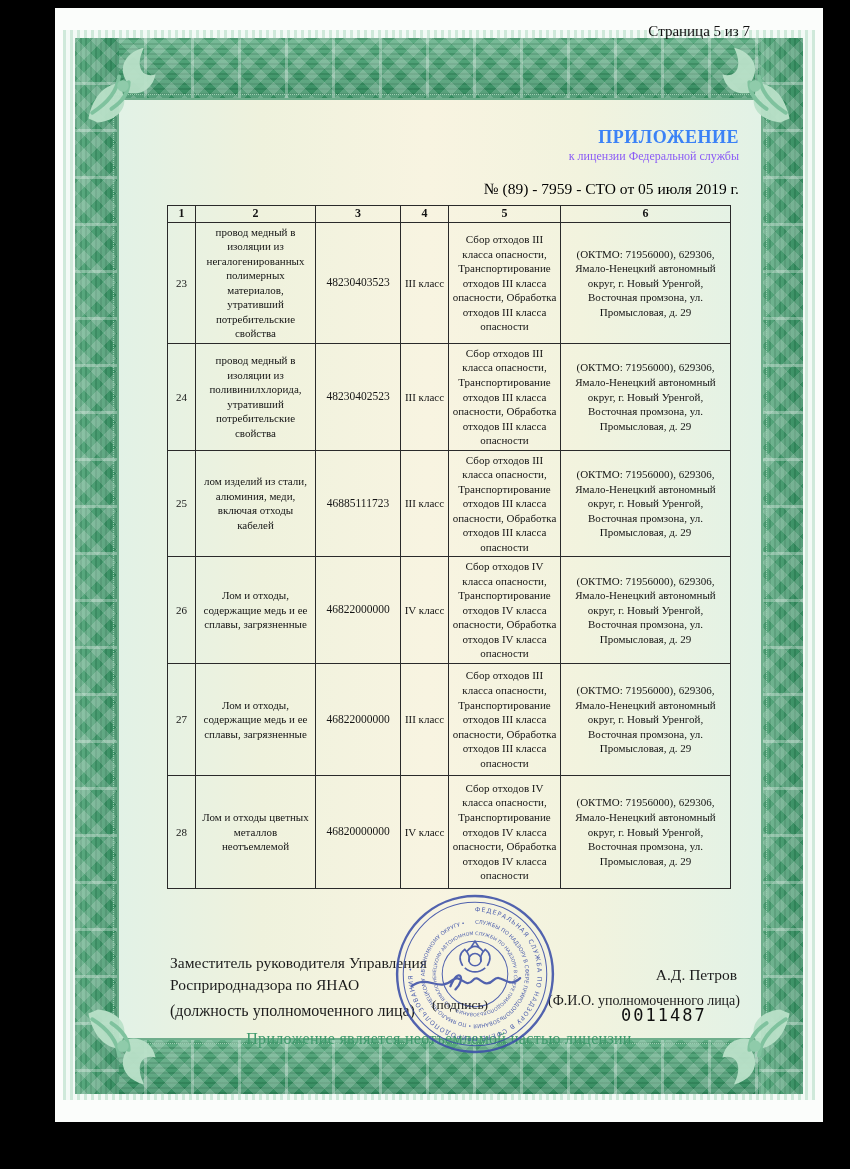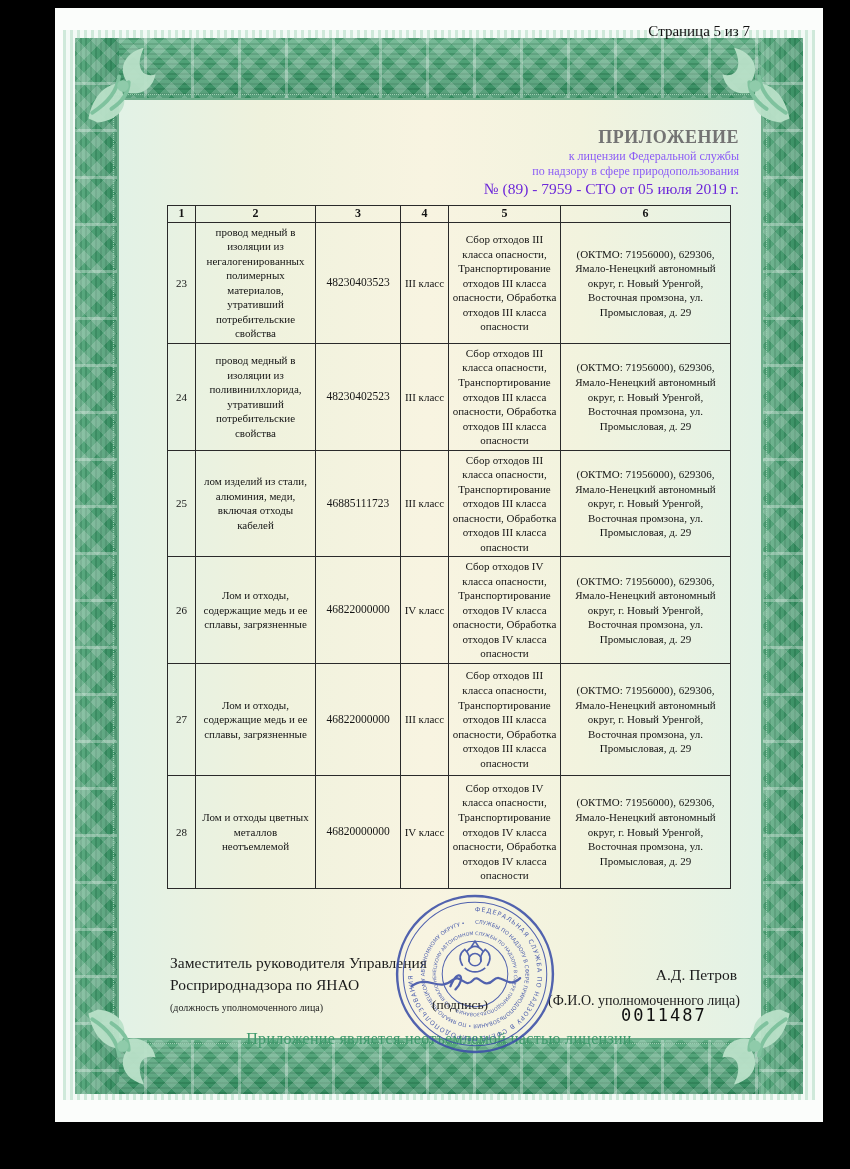--- a/index.html
+++ b/index.html
@@ -41,36 +41,36 @@
   .c-br{right:18px;bottom:26px;transform:scale(-1,-1);}
 
   
   .content{position:absolute;left:62px;right:60px;top:90px;bottom:82px;
     background:linear-gradient(90deg,#e2f2e6 0%,#eff2dd 22%,#f8f4e1 48%,#f2f3de 72%,#e2f2e6 100%);
     border:2px solid #6fae8c;outline:1px dotted #9ccfb2;outline-offset:3px;}
 
   .page-indicator{position:absolute;top:3px;right:73px;font-size:15px;color:#111;z-index:5;margin-top:12px;}
 
   .doc-header{position:absolute;top:118px;right:84px;text-align:right;z-index:4;line-height:1.28;}
-  .doc-header .t1{font-size:18px;font-weight:bold;color:#737373;letter-spacing:.5px;}
+  .doc-header .t1{font-size:18px;font-weight:bold;color:#3b82f6;letter-spacing:.5px;}
   .doc-header .t2{font-size:12px;color:#8b5cf6;}
-  .license-no{position:absolute;top:172px;right:84px;font-size:15.5px;color:#6d28d9;z-index:5;white-space:nowrap;}
+  .license-no{position:absolute;top:172px;right:84px;font-size:15.5px;color:#000000;z-index:5;white-space:nowrap;}
 
   table.waste{position:absolute;left:112px;top:197px;width:563px;border-collapse:collapse;
     table-layout:fixed;z-index:4;font-size:11px;line-height:1.32;}
   table.waste td,table.waste th{border:1px solid #2a2a2a;text-align:center;vertical-align:middle;
     padding:2px 3px;color:#151515;overflow:hidden;}
   table.waste th{font-size:12px;font-weight:bold;height:15px;padding:0;}
   col.c1{width:28px;}col.c2{width:120px;}col.c3{width:85px;}col.c4{width:48px;}col.c5{width:112px;}col.c6{width:170px;}
   tr.r23{height:110px;}tr.r24{height:100px;}tr.r25{height:103px;}
   tr.r26{height:105px;}tr.r27{height:112px;}tr.r28{height:113px;}
   td.code{font-size:11.5px;}
 
   .sig-position{position:absolute;left:115px;top:944px;width:312px;font-size:15.5px;line-height:1.45;z-index:4;}
-  .sig-position-caption{position:absolute;left:115px;top:994px;font-size:10px;z-index:4;}
+  .sig-position-caption{position:absolute;left:115px;top:994px;font-size:16px;z-index:4;}
   .sig-name{position:absolute;right:86px;top:958px;font-size:15.5px;z-index:4;}
   .sig-name-caption{position:absolute;right:83px;top:985px;font-size:14px;z-index:4;}
   .sign-caption{position:absolute;left:369px;top:989px;font-size:13.5px;color:#222;z-index:7;margin-left:8px;}
   .serial{position:absolute;left:566px;top:997px;font-family:"DejaVu Sans Mono",monospace;
     font-weight:normal;font-size:17px;letter-spacing:2px;color:#101010;z-index:6;}
   .footer-note{position:absolute;left:61px;width:646px;top:1022px;text-align:center;
     font-size:16px;color:#3f9a6c;z-index:4;letter-spacing:.3px;}
 
   .stamp{position:absolute;left:338px;top:884px;width:164px;height:164px;z-index:6;opacity:.88;}
 </style>
@@ -106,21 +106,20 @@
     <circle cx="52" cy="52" r="6" fill="#8fcbaa"></circle>
   </svg>
 
   <div class="content"></div>
 
   <div class="page-indicator">Страница 5 из 7</div>
 
   <div class="doc-header">
     <div class="t1">ПРИЛОЖЕНИЕ</div>
     <div class="t2">к лицензии Федеральной службы</div>
-    <div class="t2">по надзору в сфере природопользования</div>
   </div>
   <div class="license-no">№ (89) - 7959 - СТО от 05 июля 2019 г.</div>
 
   <table class="waste">
     <colgroup>
         <col class="c1">
         <col class="c2">
         <col class="c3">
         <col class="c4">
         <col class="c5">

